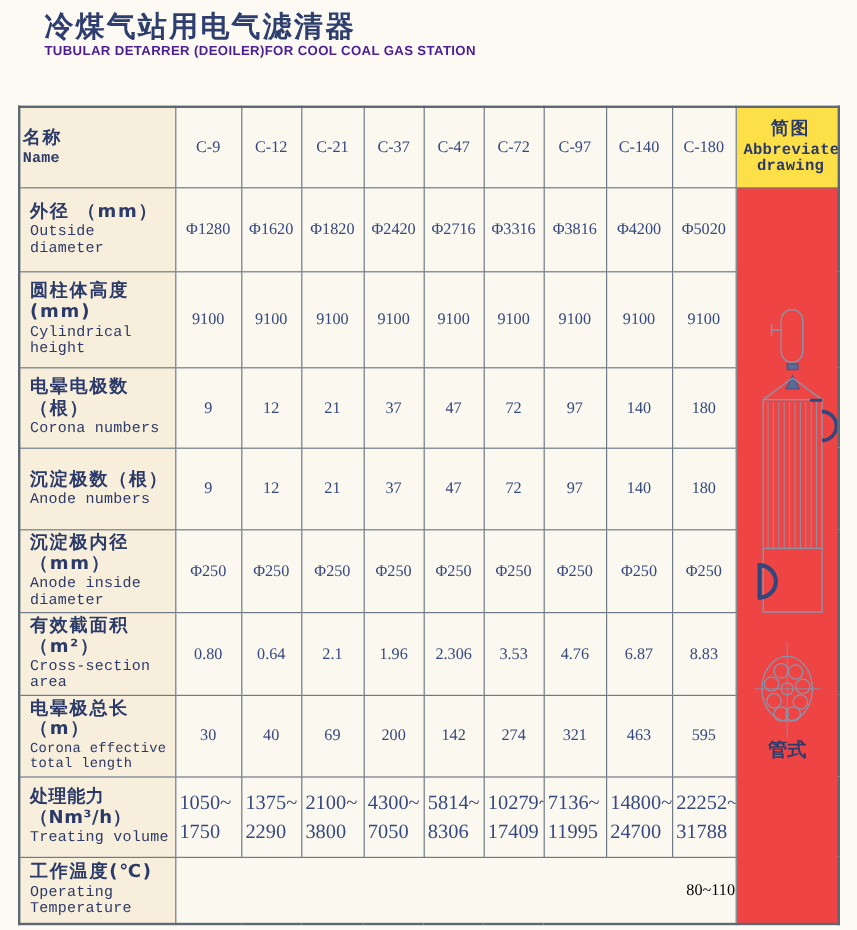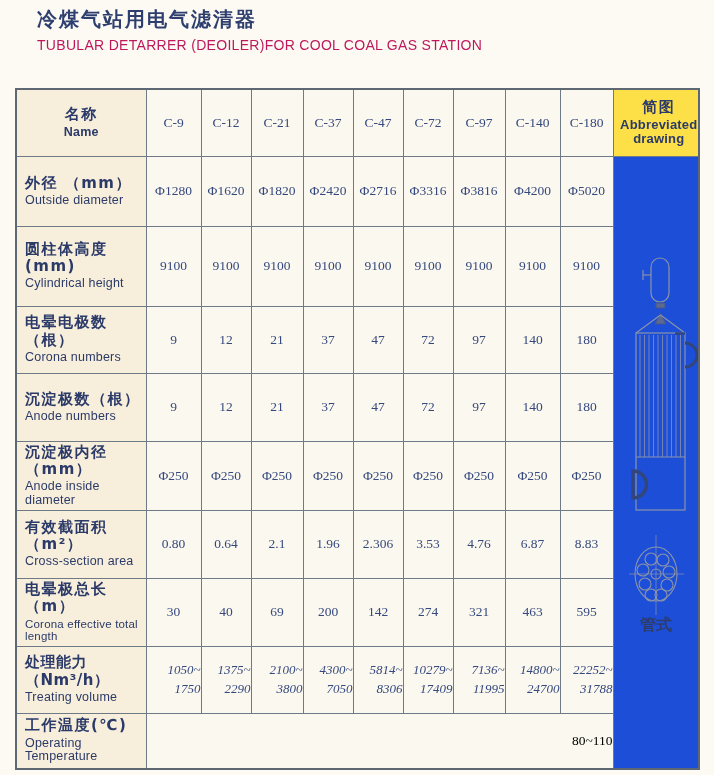--- a/index.html
+++ b/index.html
@@ -4,54 +4,54 @@
 <style>
   html,body { margin:0; padding:0; }
   body {
     width:714px; height:775px; position:relative;
     background:#fcfaf3; overflow:hidden;
     font-family:"Liberation Sans", sans-serif;
   }
   .title {
     position:absolute; left:37px; top:6px;
     font-family:"DejaVu Sans", sans-serif;
-    font-size:20px; font-weight:bold; color:#2e3f6f; letter-spacing:2px;
+    font-size:24px; font-weight:bold; color:#2e3f6f; letter-spacing:2px;
   }
   .subtitle {
     position:absolute; left:37px; top:37px;
-    font-size:14px; font-weight:normal; color:#be185d; letter-spacing:0.3px;
+    font-size:11px; font-weight:bold; color:#4c1d95; letter-spacing:0.3px;
   }
   table.spec {
     position:absolute; left:15px; top:88px; width:684px;
     border-collapse:collapse; table-layout:fixed;
     background:#fbf8ef; border:2px solid #5d6873;
   }
   .spec th, .spec td { border:1px solid #6e7a85; padding:0; overflow:hidden; }
   td.label, th.label {
     background:#f7eedb; text-align:left; padding:2px 2px 2px 8px; vertical-align:middle;
   }
-  th.label { text-align:center; padding-left:2px;margin-left:40px; }
+  th.label { padding-left:2px;margin-left:40px; }
   .zh {
     font-family:"DejaVu Sans", sans-serif; font-weight:bold;
     font-size:15px; color:#2b3a68; letter-spacing:1.5px; line-height:1.15;
   }
   .en {
-    font-family:Liberation Sans, sans-serif; font-size:12.5px;
+    font-family:Liberation Mono, monospace; font-size:12.5px;
     color:#2b3a68; letter-spacing:0.2px; line-height:1.1; margin-top:2px;
   }
   th.model, td.val {
     font-family:"Liberation Serif", serif; font-size:13.5px;
     color:#36497e; text-align:center; vertical-align:middle; font-weight:normal;
   }
-  tr.vol td.val { text-align:right; padding-left:3px; line-height:1.4; font-size:13px;font-style:italic; }
+  tr.vol td.val { text-align:left; padding-left:3px; line-height:1.4; font-size:17px; }
   td.temp-span { font-family:"Liberation Serif", serif; font-size:13.5px; color:#000000; text-align:right; }
   th.drawhead { background:#fde047; vertical-align:middle; padding-left:6px; text-align:left; }
   th.drawhead .zh { text-align:center; display:block; }
   th.drawhead .en { font-size:13px;text-align:center; }
-  td.drawing { vertical-align:top; background:#1d4ed8; }
+  td.drawing { vertical-align:top; background:#ef4444; }
 </style>
 </head>
 <body>
 
 <div class="title">冷煤气站用电气滤清器</div>
 <div class="subtitle">TUBULAR DETARRER (DEOILER)FOR COOL COAL GAS STATION</div>
 
 <table class="spec">
   <colgroup>
     <col style="width:130px">

